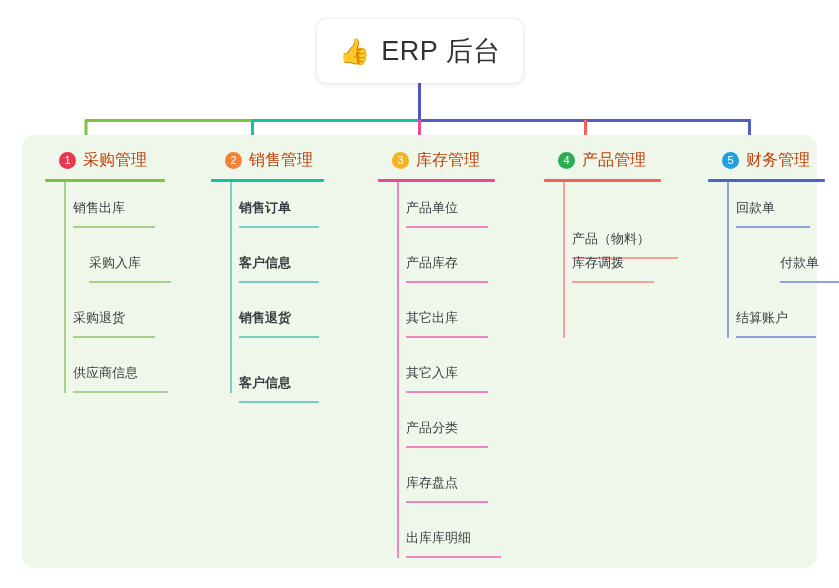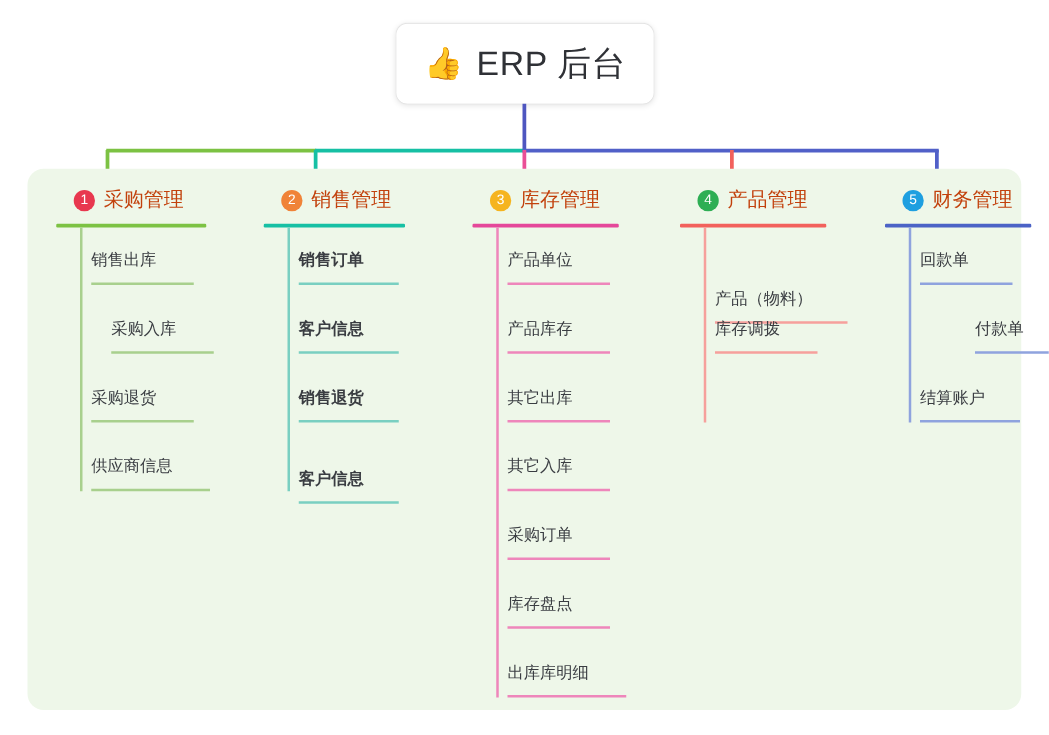--- a/index.html
+++ b/index.html
@@ -227,21 +227,21 @@
           <div class="item">
             <div class="item-label" style="width: 82px; border-bottom-color: rgb(238, 134, 187);">产品库存</div>
           </div>
           <div class="item">
             <div class="item-label" style="width: 82px; border-bottom-color: rgb(238, 134, 187);">其它出库</div>
           </div>
           <div class="item">
             <div class="item-label" style="width: 82px; border-bottom-color: rgb(238, 134, 187);">其它入库</div>
           </div>
           <div class="item">
-            <div class="item-label" style="width: 82px; border-bottom-color: rgb(238, 134, 187);">采购订单</div>
+            <div class="item-label" style="width: 82px; border-bottom-color: rgb(238, 134, 187);">产品分类</div>
           </div>
           <div class="item">
             <div class="item-label" style="width: 82px; border-bottom-color: rgb(238, 134, 187);">库存盘点</div>
           </div>
           <div class="item">
             <div class="item-label" style="width: 95px; border-bottom-color: rgb(238, 134, 187);">出库库明细</div>
           </div>
         </div>
       </div>
       <div class="column" style="left: 517px; top: 12px;">

